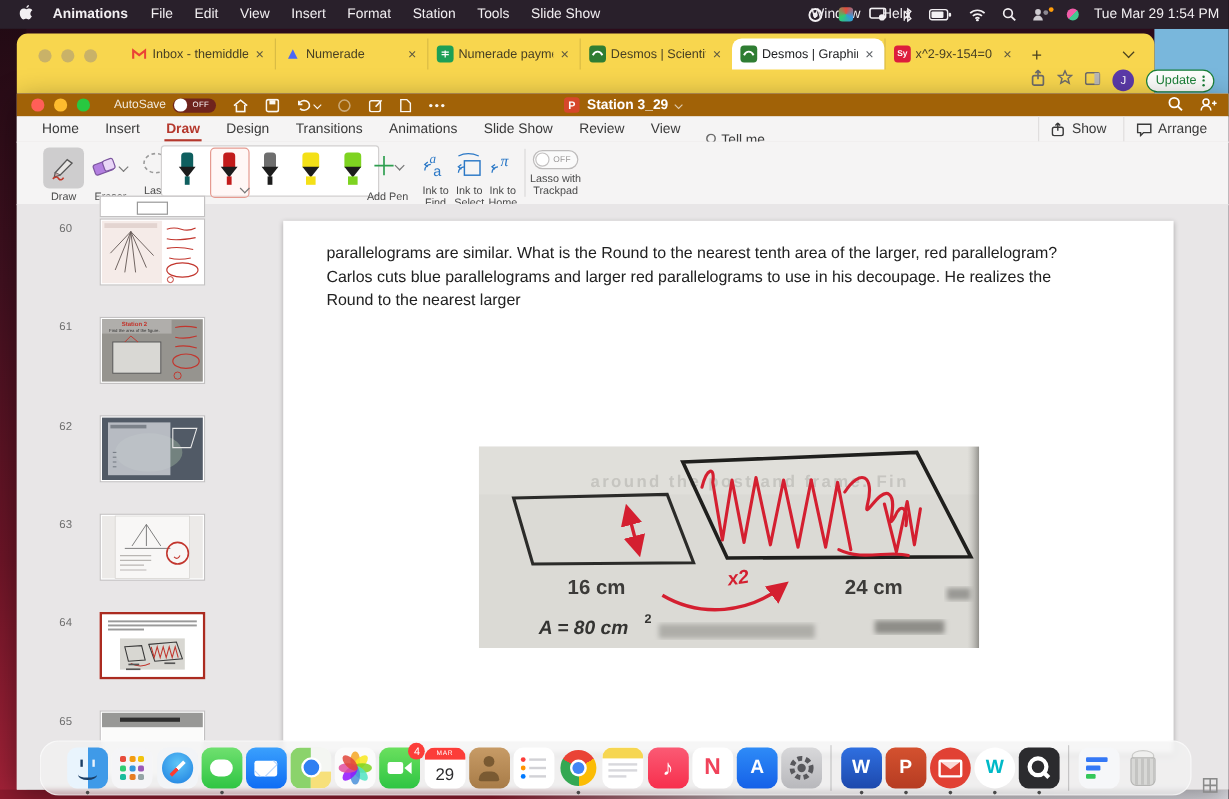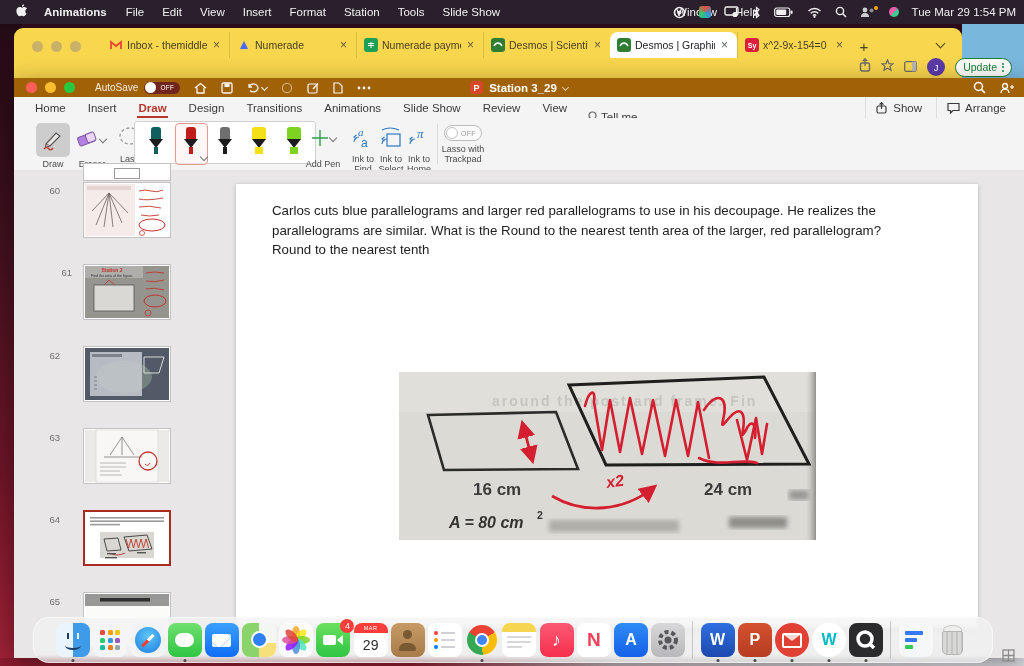--- a/index.html
+++ b/index.html
@@ -481,21 +481,21 @@
           <svg width="86" height="54" viewBox="0 0 86 54">
             <rect x="1" y="1" width="50" height="52" fill="#f5ebe8"></rect>
             <rect x="3" y="3" width="44" height="4" fill="#e3d4d0"></rect>
             <path d="M25,10 L12,42 M25,10 L20,44 M25,10 L29,44 M25,10 L38,40 M25,10 L44,30 M25,10 L8,28" stroke="#6b5f5c" stroke-width="0.8" fill="none"></path>
             <path d="M55,8 q6,-2 12,0 q6,2 12,-1 M55,16 q8,2 24,-1 M55,24 q10,-2 22,1 M57,32 q8,2 18,0" stroke="#c2362e" stroke-width="0.9" fill="none"></path>
             <ellipse cx="68" cy="42" rx="13" ry="6" fill="none" stroke="#c2362e" stroke-width="1"></ellipse>
             <circle cx="58" cy="50" r="2.5" fill="none" stroke="#c2362e" stroke-width="0.8"></circle>
           </svg>
         </div>
 
-        <div class="snum" style="left:26px;top:97px;">61</div>
+        <div class="snum" style="left:14px;top:97px;">61</div>
         <div class="thumb" style="top:94px;">
           <svg width="86" height="54" viewBox="0 0 86 54">
             <rect x="1" y="1" width="84" height="52" fill="#96948f"></rect>
             <rect x="1" y="1" width="58" height="12" fill="#b0aeab"></rect>
             <text x="28" y="6.5" font-size="5" fill="#c2362e" font-weight="bold" text-anchor="middle">Station 2</text>
             <text x="28" y="12" font-size="3.6" fill="#333" text-anchor="middle">Find the area of the figure.</text>
             <rect x="10" y="20" width="40" height="26" fill="#d9d8d4" stroke="#555" stroke-width="0.8"></rect>
             <path d="M20,20 l5,-5 l6,5" fill="none" stroke="#c2362e" stroke-width="0.8"></path>
             <path d="M62,8 q8,-2 18,0 M62,16 q8,2 18,-1 M62,24 q8,-2 18,1" stroke="#c2362e" stroke-width="0.9" fill="none"></path>
             <ellipse cx="71" cy="36" rx="11" ry="6" fill="none" stroke="#c2362e" stroke-width="1"></ellipse>
@@ -550,23 +550,23 @@
           <svg width="86" height="54" viewBox="0 0 86 54">
             <rect x="1" y="1" width="84" height="52" fill="#fbfbfa"></rect>
             <rect x="1" y="1" width="84" height="12" fill="#989896"></rect>
             <rect x="16" y="5" width="50" height="3.5" fill="#2e2e2e"></rect>
           </svg>
         </div>
       </div>
 
       <div class="canvas">
         <div class="slidetext">
+          <div>parallelograms are similar. What is the Round to the nearest tenth area of the larger, red parallelogram?</div>
           <div>Carlos cuts blue parallelograms and larger red parallelograms to use in his decoupage. He realizes the</div>
-          <div>parallelograms are similar. What is the Round to the nearest tenth area of the larger, red parallelogram?</div>
-          <div>Round to the nearest tenth</div>
+          <div>Round to the nearest larger</div>
         </div>
 
         <div class="fig">
           <svg width="417" height="168" viewBox="0 0 417 168">
             <defs>
               <marker id="arr" viewBox="0 0 10 10" refX="7" refY="5" markerWidth="6.5" markerHeight="6.5" orient="auto-start-reverse">
                 <path d="M0,0 L10,5 L0,10 z" fill="#d41f30"></path>
               </marker>
               <linearGradient id="edge" x1="0" y1="0" x2="1" y2="0">
                 <stop offset="0" stop-color="#b4b3ad" stop-opacity="0"></stop>

